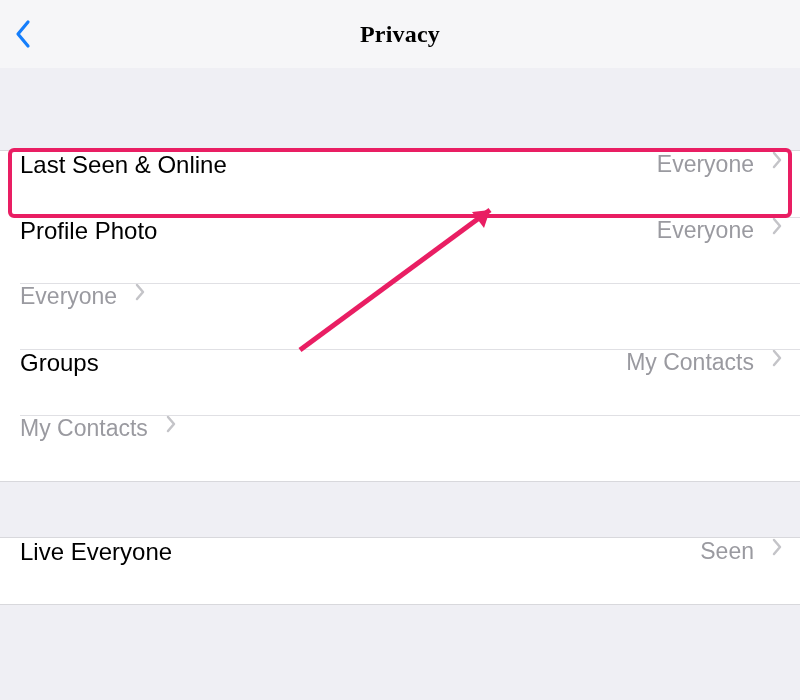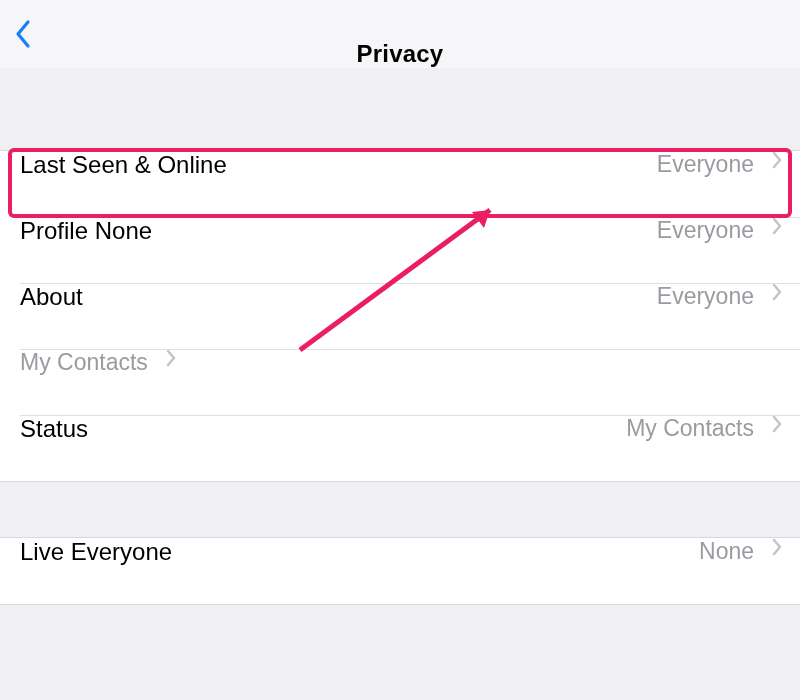--- a/index.html
+++ b/index.html
@@ -1,19 +1,19 @@
 <!DOCTYPE html>
 <html><head>
   <meta charset="utf-8">
   <style>
     * { margin:0; padding:0; box-sizing:border-box; }
     html,body { width:800px; height:700px; font-family:-apple-system,Helvetica,Arial,sans-serif; background:#efeff4; overflow:hidden; }
     .root { width:800px; height:700px; background:#efeff4; position:relative; }
 
-    .navbar { height:68px; background:#f6f6f8; display:flex; align-items:flex-end; position:relative; }
+    .navbar { height:68px; background:#f6f6f8; display:flex; align-items:center; position:relative;font-family:Liberation Serif, serif; }
     .back-chevron { position:absolute; left:8px; top:18px; width:32px; height:32px; display:flex; align-items:center; justify-content:center; }
     .back-chevron svg { width:20px; height:30px; stroke:#157efb; stroke-width:3.2; fill:none; stroke-linecap:round; stroke-linejoin:round; }
     .nav-title { width:100%; text-align:center; font-size:24px; font-weight:600; color:#000; letter-spacing:0.2px; }
 
     .gap-large { height:82px; }
     .gap-small { height:55px; }
 
     .section { background:#fff; border-top:1px solid #d8d8dc; border-bottom:1px solid #d8d8dc; }
     .row { height:66px; display:flex; align-items:flex-start; padding:0 18px 0 20px; position:relative; }
     .row + .row::before {
@@ -53,66 +53,65 @@
       <span class="row-label">Last Seen &amp; Online</span>
       <span class="row-value">Everyone</span>
       <span class="row-chevron">
         <svg viewBox="0 0 10 18">
             <polyline points="2,2 8,9 2,16"></polyline>
           </svg>
       </span>
     </div>
 
     <div class="row">
-      <span class="row-label">Profile None</span>
+      <span class="row-label">Profile Photo</span>
       <span class="row-value">Everyone</span>
       <span class="row-chevron">
         <svg viewBox="0 0 10 18">
             <polyline points="2,2 8,9 2,16"></polyline>
           </svg>
       </span>
     </div>
 
     <div class="row">
-      <span class="row-label">About</span>
       <span class="row-value">Everyone</span>
+      <span class="row-chevron">
+        <svg viewBox="0 0 10 18">
+            <polyline points="2,2 8,9 2,16"></polyline>
+          </svg>
+      </span>
+    </div>
+
+    <div class="row">
+      <span class="row-label">Groups</span>
+      <span class="row-value">My Contacts</span>
       <span class="row-chevron">
         <svg viewBox="0 0 10 18">
             <polyline points="2,2 8,9 2,16"></polyline>
           </svg>
       </span>
     </div>
 
     <div class="row">
       <span class="row-value">My Contacts</span>
       <span class="row-chevron">
         <svg viewBox="0 0 10 18">
             <polyline points="2,2 8,9 2,16"></polyline>
           </svg>
       </span>
     </div>
 
-    <div class="row">
-      <span class="row-label">Status</span>
-      <span class="row-value">My Contacts</span>
-      <span class="row-chevron">
-        <svg viewBox="0 0 10 18">
-            <polyline points="2,2 8,9 2,16"></polyline>
-          </svg>
-      </span>
-    </div>
-
   </div>
 
   <div class="gap-small"></div>
 
   <div class="section">
     <div class="row">
       <span class="row-label">Live Everyone</span>
-      <span class="row-value">None</span>
+      <span class="row-value">Seen</span>
       <span class="row-chevron">
         <svg viewBox="0 0 10 18">
             <polyline points="2,2 8,9 2,16"></polyline>
           </svg>
       </span>
     </div>
   </div>
 
   <div class="highlight-box"></div>
 

